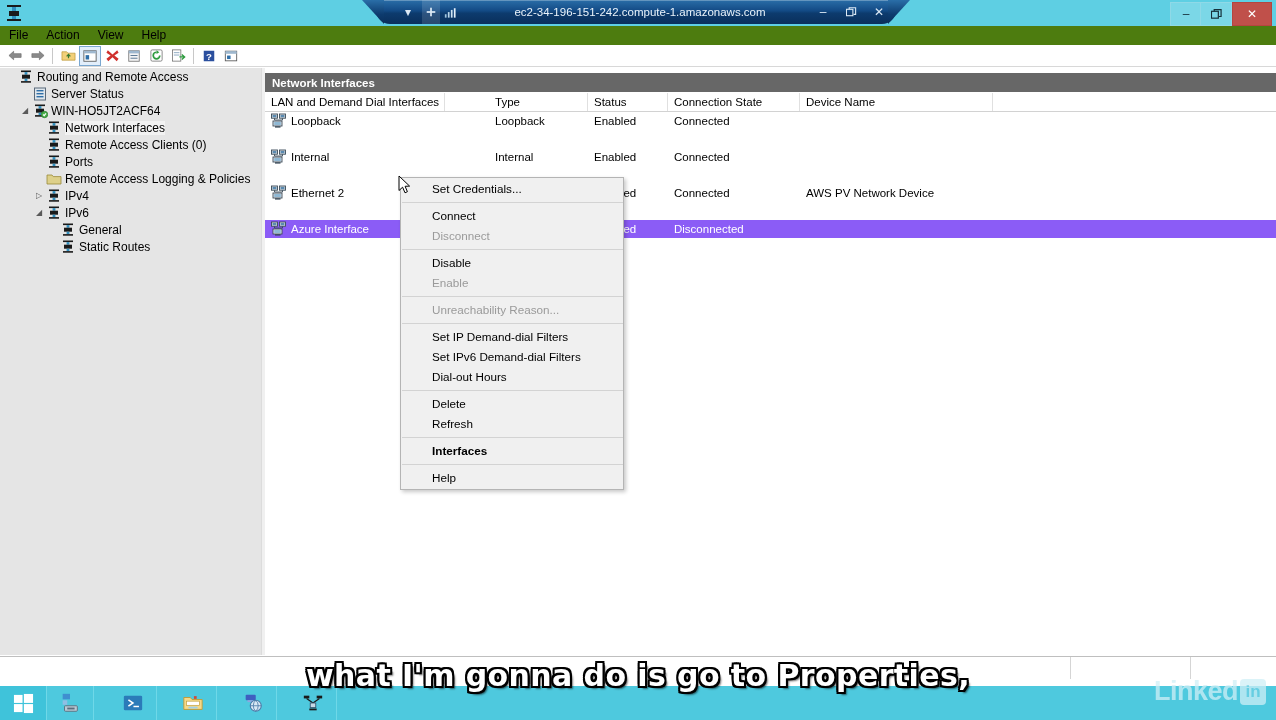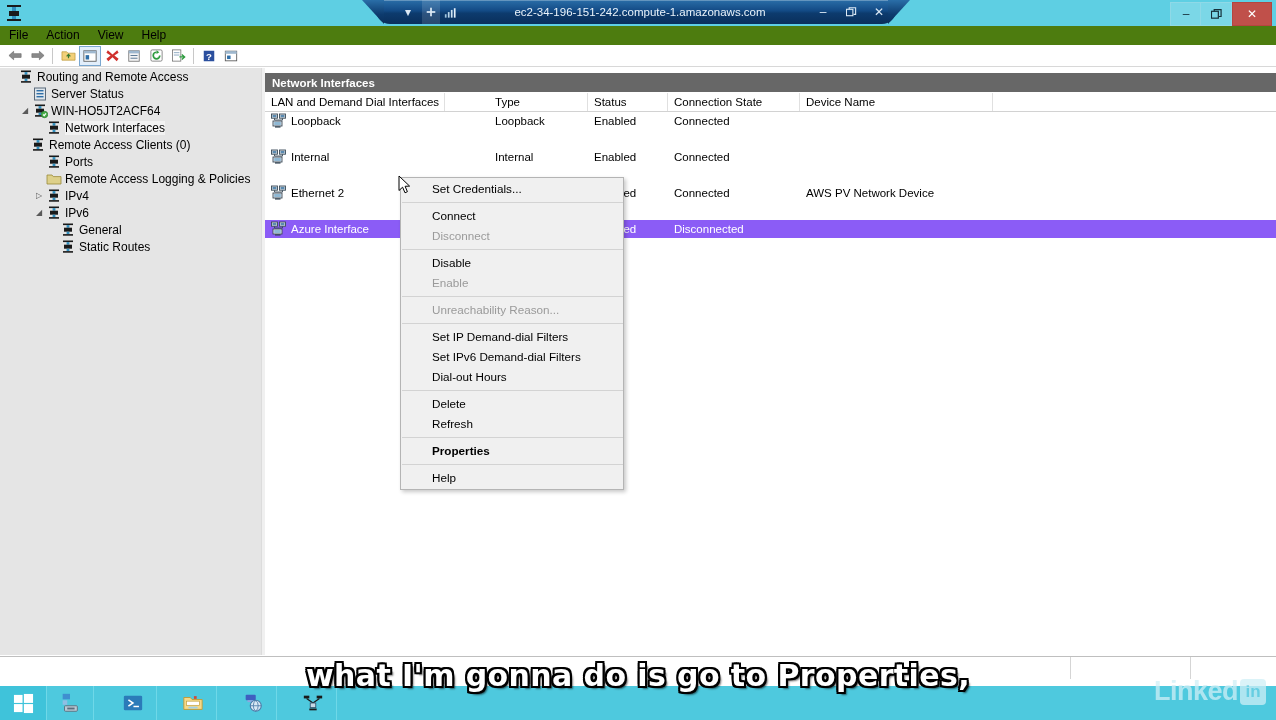--- a/index.html
+++ b/index.html
@@ -272,21 +272,21 @@
         <span class="tw"></span>
         <svg viewBox="0 0 16 16" class="tree-ico">
           <rect x="3" y="1.5" width="10" height="1.6" fill="#1a1a1a"></rect>
           <rect x="6.6" y="3.1" width="2.8" height="2.6" fill="#2f8fbf"></rect>
           <rect x="4" y="5.7" width="8" height="4" fill="#1a1a1a"></rect>
           <rect x="6.6" y="9.7" width="2.8" height="2.4" fill="#2f8fbf"></rect>
           <rect x="3" y="12.1" width="10" height="1.6" fill="#1a1a1a"></rect>
         </svg>
         <span class="tlabel focus">Network Interfaces</span>
       </div>
-      <div class="tree-row" style="padding-left: 16px;">
+      <div class="tree-row" style="padding-left: 32px;">
         <span class="tw"></span>
         <svg viewBox="0 0 16 16" class="tree-ico">
           <rect x="3" y="1.5" width="10" height="1.6" fill="#1a1a1a"></rect>
           <rect x="6.6" y="3.1" width="2.8" height="2.6" fill="#2f8fbf"></rect>
           <rect x="4" y="5.7" width="8" height="4" fill="#1a1a1a"></rect>
           <rect x="6.6" y="9.7" width="2.8" height="2.4" fill="#2f8fbf"></rect>
           <rect x="3" y="12.1" width="10" height="1.6" fill="#1a1a1a"></rect>
         </svg>
         <span class="tlabel">Remote Access Clients (0)</span>
       </div>
@@ -448,21 +448,21 @@
     <div class="ctxsep"></div>
     <div class="ctxitem dim">Unreachability Reason...</div>
     <div class="ctxsep"></div>
     <div class="ctxitem">Set IP Demand-dial Filters</div>
     <div class="ctxitem">Set IPv6 Demand-dial Filters</div>
     <div class="ctxitem">Dial-out Hours</div>
     <div class="ctxsep"></div>
     <div class="ctxitem">Delete</div>
     <div class="ctxitem">Refresh</div>
     <div class="ctxsep"></div>
-    <div class="ctxitem bold">Properties</div>
+    <div class="ctxitem bold">Interfaces</div>
     <div class="ctxsep"></div>
     <div class="ctxitem">Help</div>
   </div>
 
 <svg id="cursor" viewBox="0 0 13 20">
   <path d="M1 1 L1 15.5 L4.6 12.2 L7 17.8 L9.4 16.7 L7.1 11.3 L11.6 11.1 Z" fill="#ffffff" stroke="#000000" stroke-width="1"></path>
 </svg>
 
 <div id="statusbar">
   <div class="sb-div" style="left:1070px"></div>

